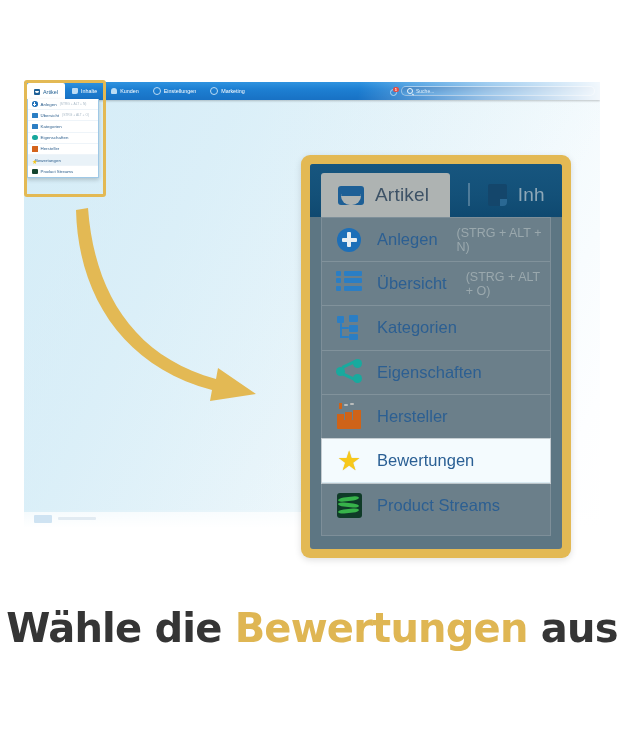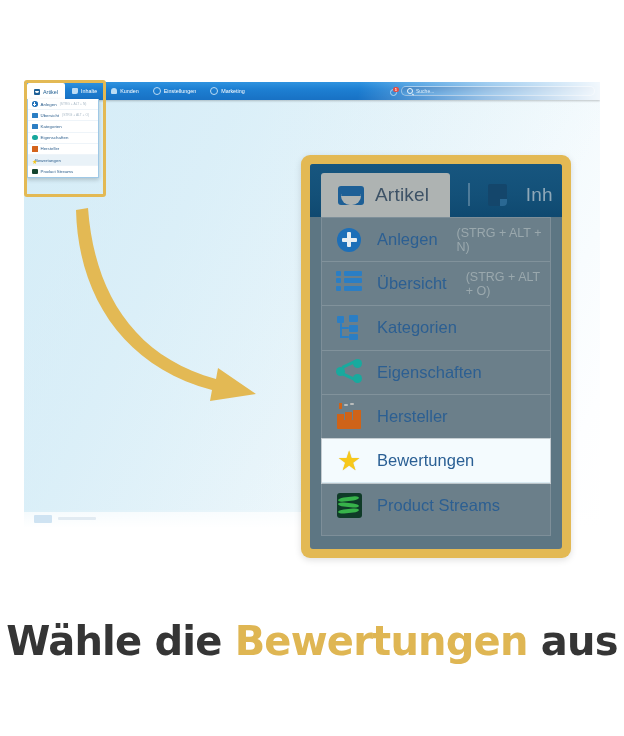--- a/index.html
+++ b/index.html
@@ -318,21 +318,21 @@
     letter-spacing: .2px;
   }
   #zoom-divider {
     width: 1.6px; height: 23px;
     background: rgba(255,255,255,.25);
     margin: 0 0 11px 18px;
   }
   #zoom-tab-next {
     display: flex;
     align-items: center;
-    gap: 19px;
+    gap: 11px;
     margin: 0 0 11px 18px;
     justify-content: center;
   }
   #zoom-doc-ico {
     width: 19px; height: 22px;
     background: #14466b;
     border-radius: 2px 2px 5px 2px;
     position: relative;
     flex: none;
   }
@@ -474,21 +474,20 @@
     position: absolute;
     left: 0; top: 605px;
     width: 624px;
     text-align: center;
     font-size: 40px;
     font-weight: bold;
     letter-spacing: -.8px;
     color: #353535;
     font-family: "DejaVu Sans", sans-serif;
     white-space: nowrap;
-    margin-top: 13px;
   }
   #caption .hl { color: #dfb653; }
 </style>
 </head>
 <body>
 
 <div id="screenshot-canvas">
 
   <div id="content-pane"></div>
 

